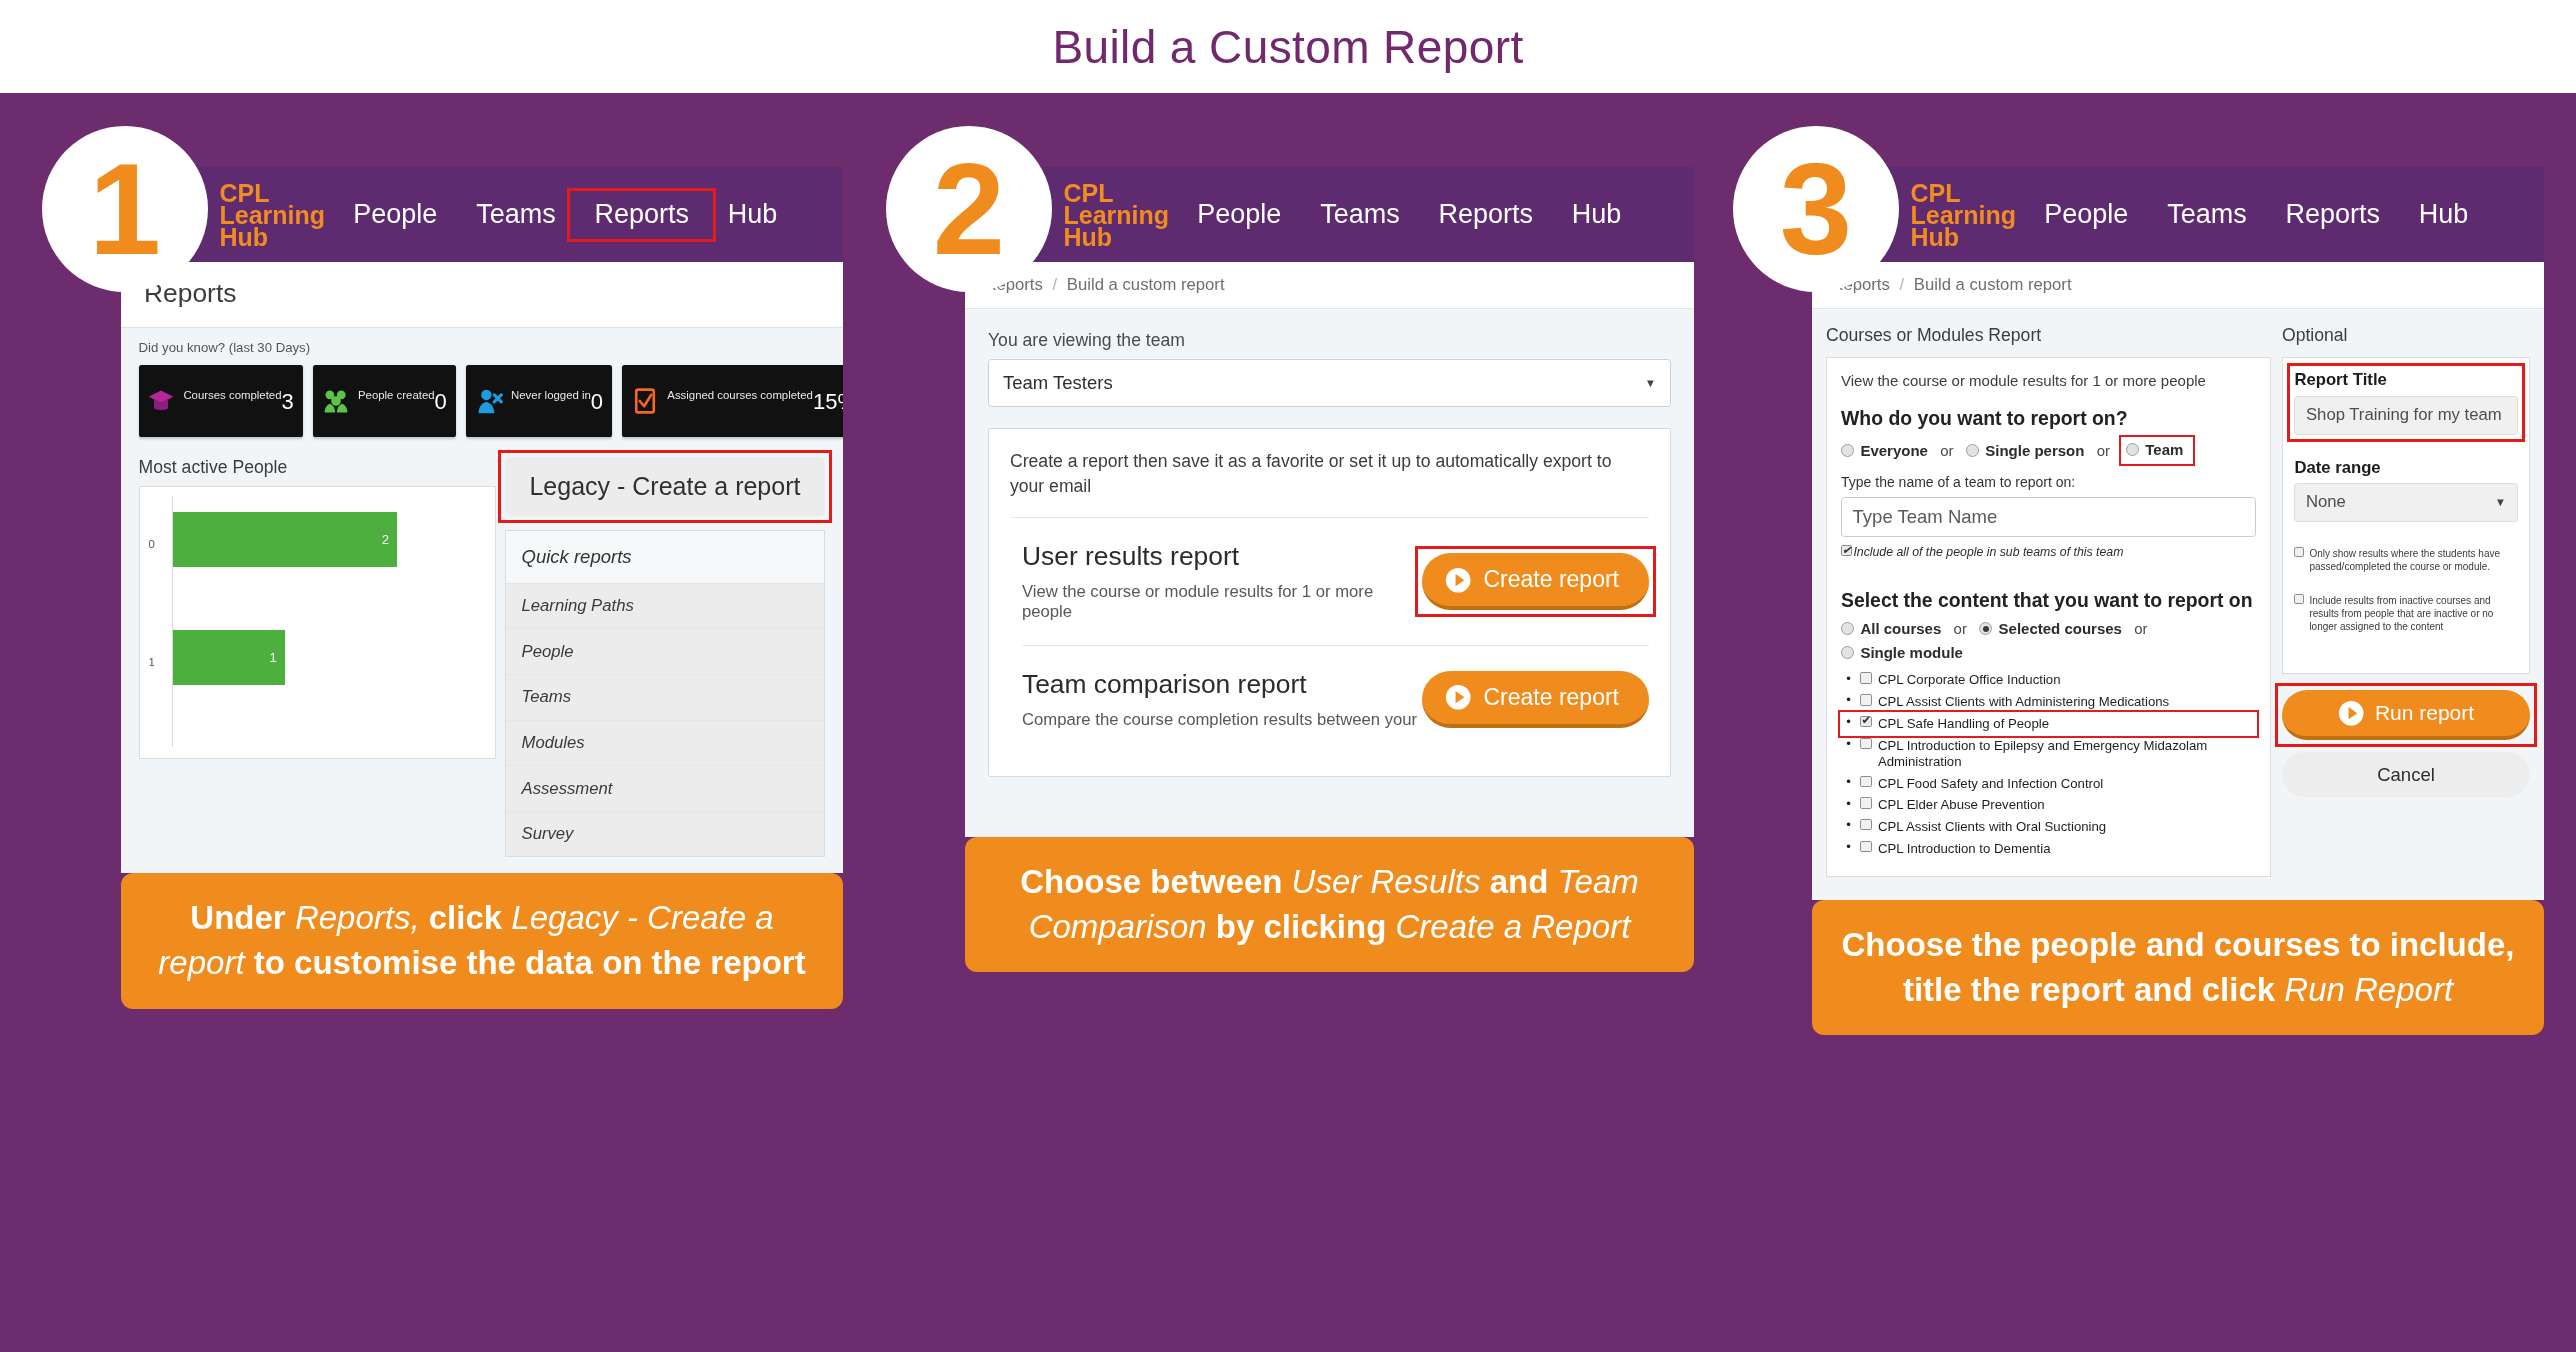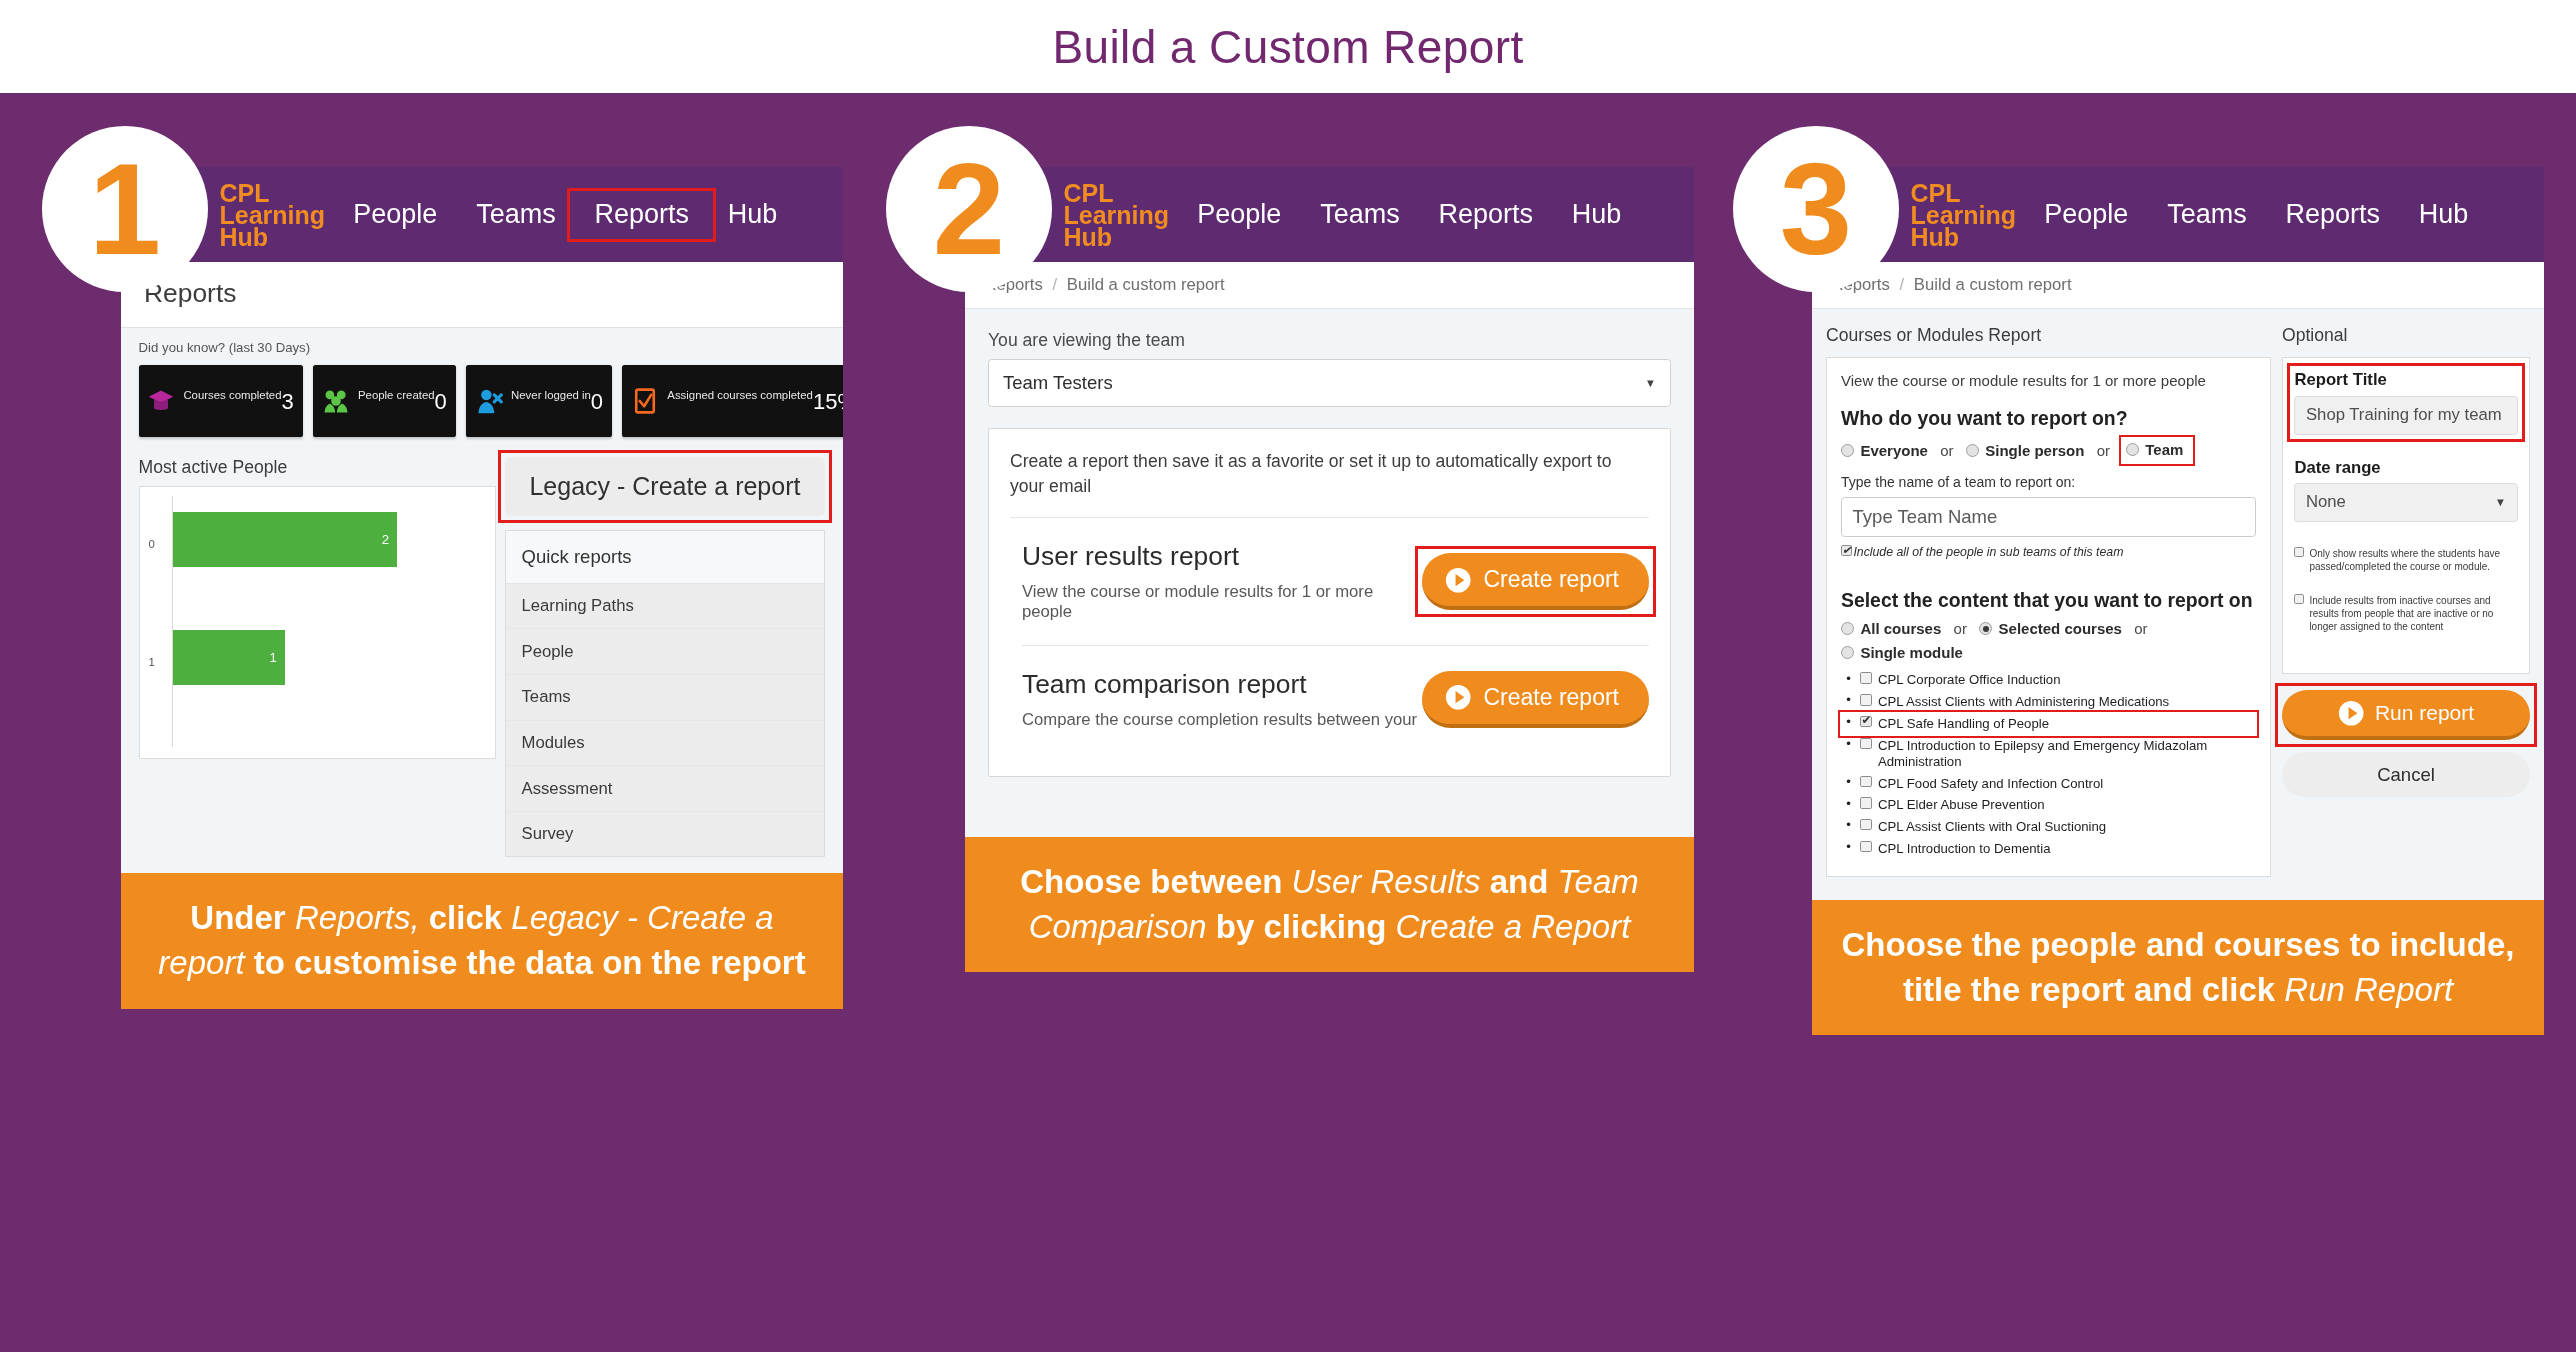--- a/index.html
+++ b/index.html
@@ -96,21 +96,21 @@
     position: absolute; left: 32px; top: 8.8px; bottom: 10.6px; width: 1.8px; background: #d8d8d8;
   }
   .bar-row { position: absolute; display: flex; align-items: center; }
   .bar {
     background: #4CAF3E; height: 100%; position: relative;
     display: flex; align-items: center; justify-content: flex-end;
   }
   .bar-val { color: #fff; font-size: 13.2px; padding-right: 8px; }
   .ytick { position: absolute; left: 8.8px; font-size: 11.4px; color: #555; }
 
-  .qr-box { background: #d946ef; border: 0.9px solid #dcdcdc; }
+  .qr-box { background: #d946ef; border: 0.9px solid #dcdcdc; font-style: italic; }
   .qr-title { font-size: 18.5px; color: #333; padding: 15px 16px; background: #F6F8F9; }
   .qr-item {
     font-size: 16.7px; color: #3a3a3a; padding: 12.3px 16px;
     border-top: 0.9px solid #e6e6e6; background: #ECECEC;
   }
   .legacy-btn-wrap { margin-bottom: 14px; }
   .legacy-btn {
     background: #ECECEC; border-radius: 6.2px; text-align: center;
     font-size: 25px; color: #303030; padding: 15px 8.8px;
   }
@@ -206,21 +206,21 @@
     display: flex; align-items: center; justify-content: center; gap: 10.6px;
   }
   .btn-cancel {
     background: #EDEDED; border-radius: 35px; color: #2e2e2e; font-size: 18.5px;
     padding: 11.4px 8.8px; text-align: center; margin-top: 12.3px;
   }
 
   
   .caption {
     background: #F08C1E; color: #ffffff; text-align: center;
-    padding: 23px 26.4px; font-size: 33px; line-height: 1.36;
+    padding: 23px 26.4px; font-size: 33px; line-height: 1.36; border-radius: 12px;
   }
   .caption em { font-style: italic; }
   .caption b { font-weight: 700; }
 
   
   .badge {
     position: absolute; width: 166px; height: 166px; border-radius: 50%;
     background: #ffffff; display: flex; align-items: center; justify-content: center;
     z-index: 40;
   }

